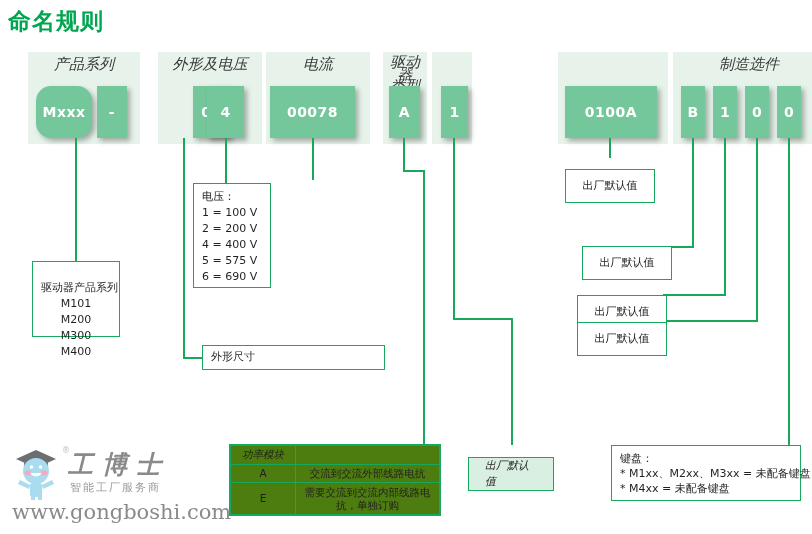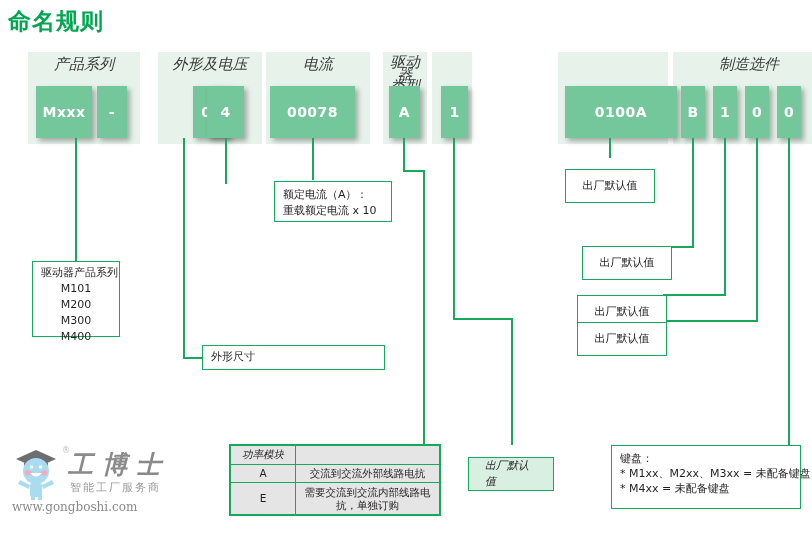--- a/index.html
+++ b/index.html
@@ -58,21 +58,21 @@
   .box.center{display:flex;align-items:center;justify-content:center;padding:16px;margin-top:12px;}
   .box.fillgreen{background:#D9EFE2;font-style:italic;}
 
   .box .ln1{display:block;white-space:nowrap;}
 
   
   .pmtable{
     position:absolute;
     border:1.6px solid #16A85C;
     box-sizing:border-box;
-    background:#e5e5e5;
+    background:#4d7c0f;
     border-collapse:collapse;
     font-size:10.5px;
   }
   .pmtable table{border-collapse:collapse;width:100%;height:100%;}
   .pmtable td{
     border:1px solid #16A85C;
     text-align:center;vertical-align:middle;
     line-height:13px;padding:2px 3px;
   }
   .pmtable td.hdr{font-style:italic;}
@@ -83,21 +83,21 @@
   .logo-text{
     position:absolute;left:60px;top:4px;
     font-size:25px;font-weight:bold;color:#8a8a8a;letter-spacing:9px;font-style:italic;
   }
   .logo-sub{
     position:absolute;left:62px;top:36px;
     font-size:11px;color:#9b9b9b;letter-spacing:2px;
   }
   .logo-url{
     position:absolute;left:4px;top:56px;
-    font-size:12px;color:#8a8a8a;
+    font-size:21px;color:#8a8a8a;
     font-family:"DejaVu Serif","Liberation Serif",serif;
   }
   .logo-reg{position:absolute;left:54px;top:2px;font-size:8px;color:#bdbdbd;}
 </style>
 </head>
 <body>
 
 <div id="stage">
 
   <div class="title">命名规则</div>
@@ -119,33 +119,33 @@
   </div>
 
   <div class="band" style="left:432px;top:52px;width:40px;height:92px;"></div>
 
   <div class="band" style="left:558px;top:52px;width:110px;height:92px;"></div>
 
   <div class="band" style="left:673px;top:52px;width:152px;height:92px;">
     <div class="band-label">制造选件</div>
   </div>
 
-  <div class="tile" style="left:36px;top:86px;width:56px;height:52px;">Mxxx</div>
+  <div class="tile" style="left:36px;top:86px;width:56px;height:52px;border-radius:15px;">Mxxx</div>
   <div class="tile" style="left:97px;top:86px;width:30px;height:52px;">-</div>
 
   <div class="tile" style="left:165px;top:86px;width:37px;height:52px;margin-left:28px;">03</div>
   <div class="tile" style="left:207px;top:86px;width:37px;height:52px;">4</div>
 
   <div class="tile" style="left:270px;top:86px;width:85px;height:52px;">00078</div>
 
   <div class="tile" style="left:389px;top:86px;width:31px;height:52px;">A</div>
 
   <div class="tile" style="left:441px;top:86px;width:27px;height:52px;">1</div>
 
-  <div class="tile" style="left:565px;top:86px;width:112px;height:52px;">0100A</div>
+  <div class="tile" style="left:565px;top:86px;width:92px;height:52px;">0100A</div>
 
   <div class="tile" style="left:681px;top:86px;width:24px;height:52px;">B</div>
   <div class="tile" style="left:713px;top:86px;width:24px;height:52px;">1</div>
   <div class="tile" style="left:745px;top:86px;width:24px;height:52px;">0</div>
   <div class="tile" style="left:777px;top:86px;width:24px;height:52px;">0</div>
 
   <div class="ln lnv" style="left:75px;top:138px;height:124px;"></div>
 
   <div class="ln lnv" style="left:183px;top:138px;height:221px;"></div>
   <div class="ln lnh" style="left:183px;top:357px;width:20px;"></div>
@@ -168,47 +168,51 @@
   <div class="ln lnh" style="left:670px;top:246px;width:24px;"></div>
 
   <div class="ln lnv" style="left:724px;top:138px;height:158px;"></div>
   <div class="ln lnh" style="left:663px;top:294px;width:63px;"></div>
 
   <div class="ln lnv" style="left:756px;top:138px;height:184px;"></div>
   <div class="ln lnh" style="left:663px;top:320px;width:95px;"></div>
 
   <div class="ln lnv" style="left:788px;top:138px;height:310px;"></div>
 
-  <div class="box" style="left:32px;top:261px;width:88px;height:76px;text-align:center;padding-top:3px;">
+  <div class="box" style="left:32px;top:261px;width:88px;height:76px;text-align:center;padding-top:18px;">
     <span class="ln1">驱动器产品系列</span>
     <span class="ln1">M101</span>
     <span class="ln1">M200</span>
     <span class="ln1">M300</span>
     <span class="ln1">M400</span>
   </div>
 
-
-  <div class="box" style="left:274px;top:181px;width:118px;height:41px;">
-    <span class="ln1">额定电流（A）：</span>
-    <span class="ln1">重载额定电流 x 10</span>
-  </div>
+  <div class="box" style="left:193px;top:183px;width:78px;height:105px;">
+    <span class="ln1">电压：</span>
+    <span class="ln1">1 = 100 V</span>
+    <span class="ln1">2 = 200 V</span>
+    <span class="ln1">4 = 400 V</span>
+    <span class="ln1">5 = 575 V</span>
+    <span class="ln1">6 = 690 V</span>
+  </div>
+
 
   <div class="box" style="left:202px;top:345px;width:183px;height:25px;padding-top:3px;">外形尺寸</div>
 
   <div class="box center" style="left:565px;top:157px;width:90px;height:23px;">出厂默认值</div>
 
   <div class="box center" style="left:582px;top:234px;width:90px;height:23px;">出厂默认值</div>
 
   <div class="box center" style="left:577px;top:283px;width:90px;height:23px;">出厂默认值</div>
 
   <div class="box center" style="left:577px;top:310px;width:90px;height:23px;">出厂默认值</div>
 
   <div class="box center fillgreen" style="left:468px;top:445px;width:86px;height:22px;">出厂默认值</div>
 
-  <div class="box" style="left:611px;top:445px;width:190px;height:64px;line-height:15px;">
+  <div class="box" style="left:611px;top:445px;width:190px;height:56px;line-height:15px;">
     <span class="ln1">键盘：</span>
     <span class="ln1">* M1xx、M2xx、M3xx = 未配备键盘</span>
     <span class="ln1">* M4xx = 未配备键盘</span>
   </div>
 
   <div class="pmtable" style="left:229px;top:444px;width:212px;height:72px;">
     <table>
       <tbody>
           <tr>
         <td class="hdr cA">功率模块</td>

